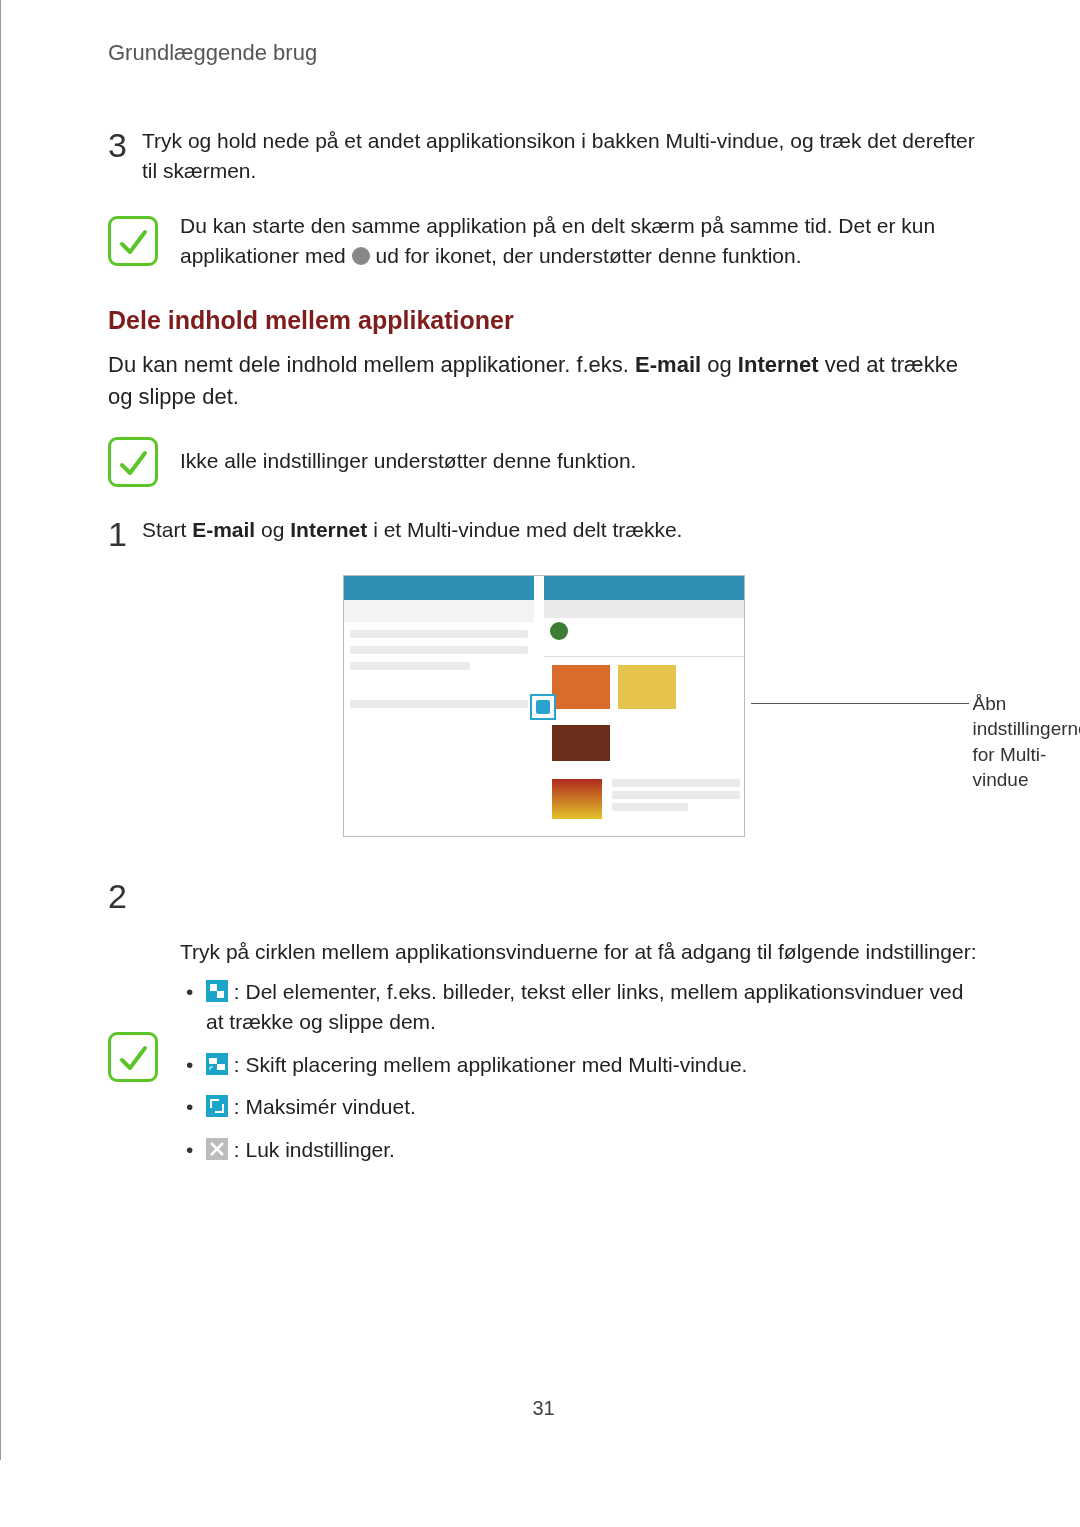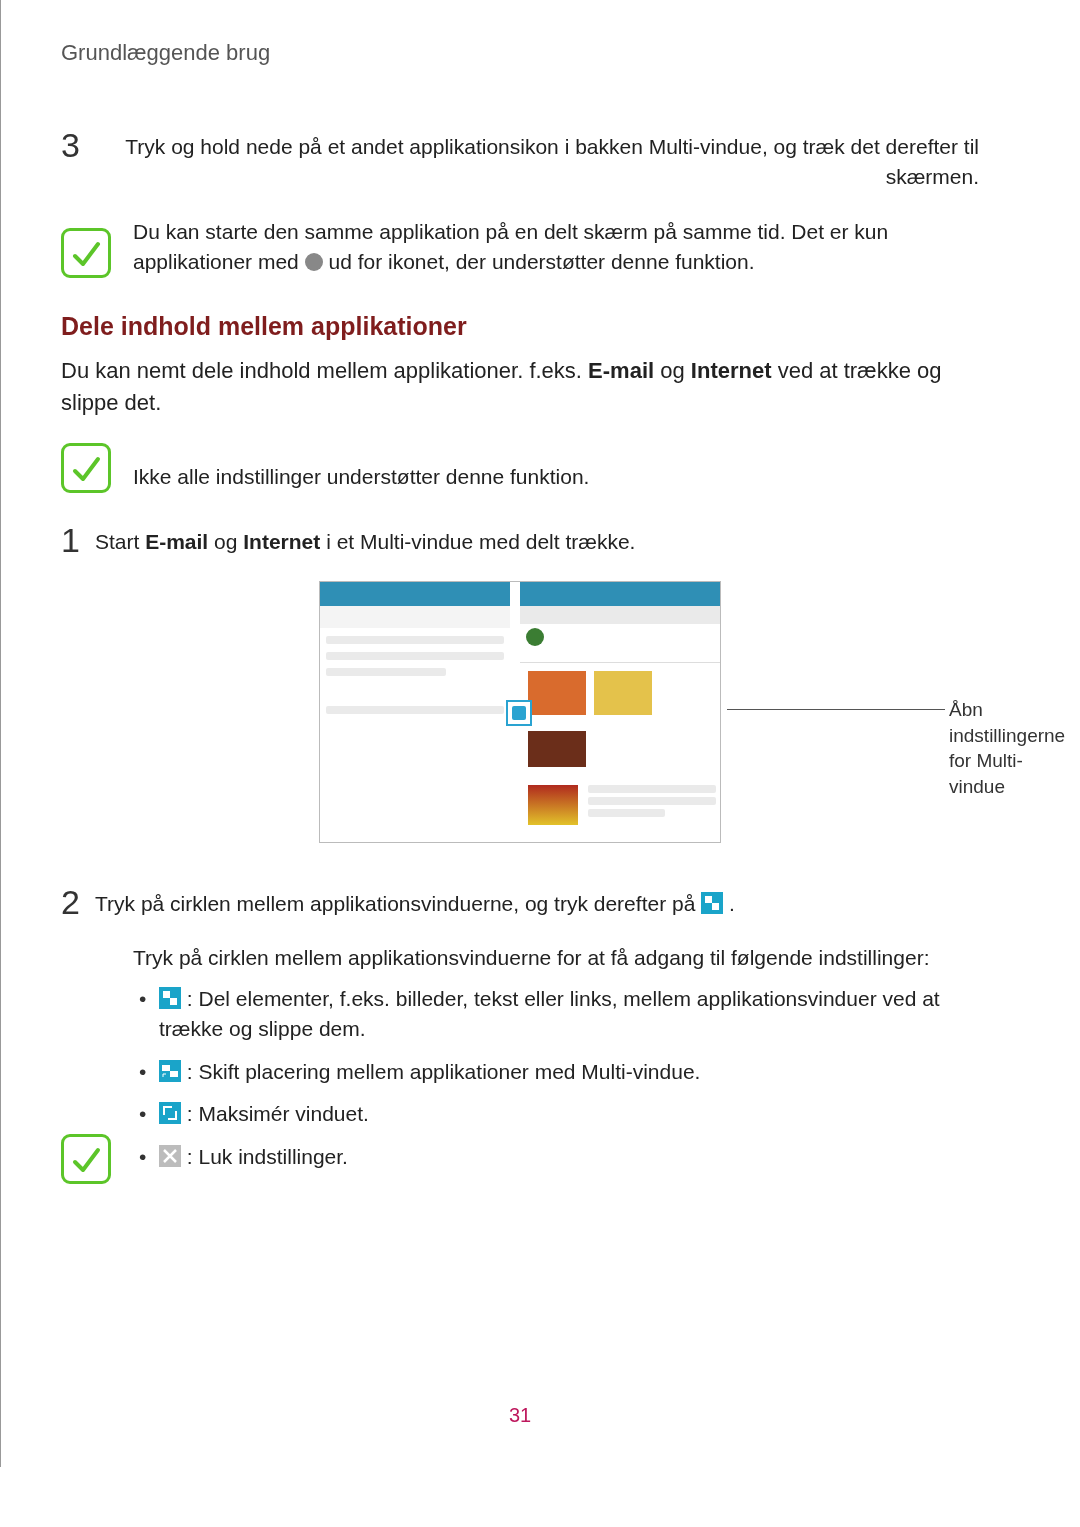--- a/index.html
+++ b/index.html
@@ -6,21 +6,21 @@
     margin: 0;
     padding: 0;
     font-family: "Segoe UI", Arial, sans-serif;
     color: #222;
     background: #fff;
     width: 1080px;
   }
   .page {
     box-sizing: border-box;
     width: 1049px;
-    padding: 40px 70px 40px 60px;
+    padding: 40px 70px 40px 107px;
     position: relative;
     border-left: 1px solid #999;
   }
   .header-title {
     font-size: 22px;
     color: #555;
     margin: 0 0 60px 0;
     font-weight: 400;
   }
   .numbered {
@@ -33,26 +33,24 @@
     font-weight: 400;
     color: #333;
     width: 34px;
     flex: 0 0 auto;
     line-height: 1;
     margin-top: 2px;
   }
   .numbered .txt {
     font-size: 21px;
     line-height: 1.45;
-    margin-top: 6px;
-    text-align: right;
   }
   .note {
     display: flex;
-    align-items: flex-end;
+    align-items: center;
     margin: 0 0 28px 0;
   }
   .note .icon-box {
     width: 44px;
     height: 44px;
     border: 3px solid #5cc529;
     border-radius: 9px;
     flex: 0 0 auto;
     margin-right: 22px;
     position: relative;
@@ -164,21 +162,21 @@
   ul.icon-list li::before {
     content: "•";
     position: absolute;
     left: 6px;
     top: 0;
     color: #333;
   }
   .page-num {
     text-align: center;
     font-size: 20px;
-    color: #be185d;
+    color: #404040;
     margin-top: 220px;
   }
 </style>
 </head>
 <body>
 
 <div class="page">
 
   <div class="header-title">Grundlæggende brug</div>
 
@@ -264,30 +262,20 @@
         </div>
         <div class="fig-center-handle"></div>
       </div>
       <div class="callout-line"></div>
       <div class="callout">Åbn indstillingerne for Multi-vindue</div>
     </div>
   </div>
 
   <div class="numbered">
     <div class="num">2</div>
-    <div class="txt">
-      <span>Tryk på cirklen mellem applikationsvinduerne, og tryk derefter på </span>
-      <span class="inline-icon" style="background:#1aa4c9;">
-        <svg width="20" height="20" viewBox="0 0 20 20" style="position:absolute;left:0;top:0;">
-          <rect x="3" y="3" width="7" height="7" fill="#fff"></rect>
-          <rect x="10" y="10" width="7" height="7" fill="#fff"></rect>
-        </svg>
-      </span>
-      <span>.</span>
-    </div>
   </div>
 
   <div class="note">
     <div class="icon-box">
       <svg width="30" height="30" viewBox="0 0 30 30">
         <path d="M4 18 L12 26 L27 6" stroke="#5cc529" stroke-width="4" fill="none" stroke-linecap="round" stroke-linejoin="round"></path>
       </svg>
     </div>
     <div class="note-body">
       <div>Tryk på cirklen mellem applikationsvinduerne for at få adgang til følgende indstillinger:</div>

